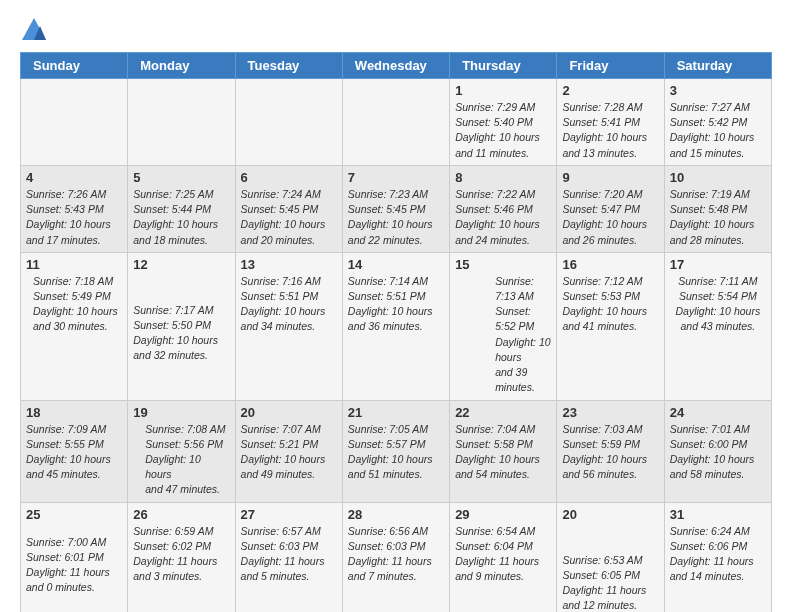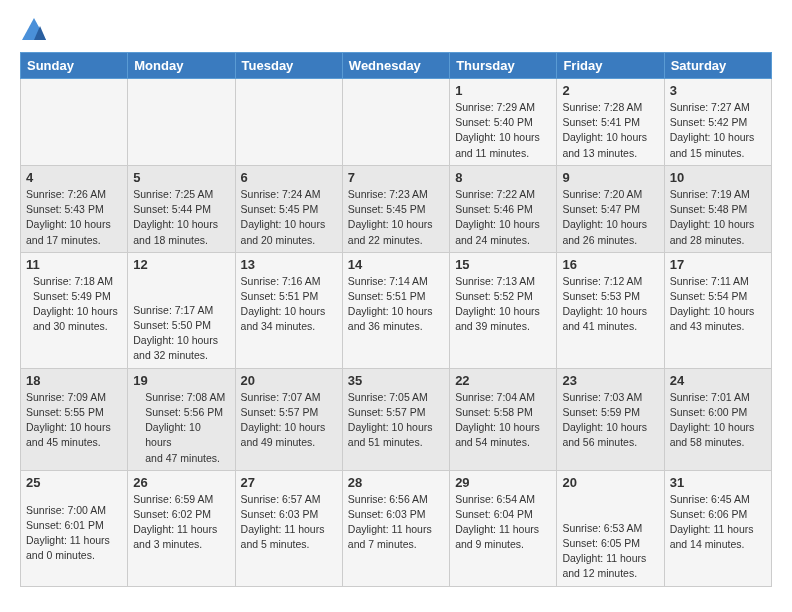--- a/index.html
+++ b/index.html
@@ -56,21 +56,21 @@
     table {
       width: 100%;
       border-collapse: collapse;
       table-layout: fixed;
     }
     thead tr th {
       background-color: #3a7bbf;
       color: #fff;
       font-size: 13px;
       font-weight: bold;
-      padding: 5px 6px;
+      padding: 5px 12px;
       text-align: left;
       border: 1px solid #5a9bd4;
     }
     tbody tr td {
       border: 1px solid #ccc;
       vertical-align: top;
       padding: 4px 5px;
       font-size: 10.5px;
       color: #333;
       height: 80px;
@@ -82,20 +82,21 @@
       background-color: #e8e8e8;
     }
     .day-num {
       font-weight: bold;
       font-size: 13px;
       display: block;
       margin-bottom: 2px;
     }
     .day-info {
       line-height: 1.45;
+      font-style: italic;
     }
     .empty-cell {
       background-color: #f5f5f5;
     }
   </style>
 </head>
 <body>
 
 <div class="container">
   <div class="header-row">
@@ -230,35 +231,35 @@
           </td>
           <td>
             <span class="day-num">14</span>
             <div class="day-info" style="white-space: pre-line;">Sunrise: 7:14 AM
 Sunset: 5:51 PM
 Daylight: 10 hours
 and 36 minutes.</div>
           </td>
           <td>
             <span class="day-num">15</span>
-            <div class="day-info" style="white-space: pre-line;">Sunrise: 7:13 AM
+            <div class="day-info" style="white-space: pre-line; margin-left: 40px;">Sunrise: 7:13 AM
 Sunset: 5:52 PM
 Daylight: 10 hours
 and 39 minutes.</div>
           </td>
           <td>
             <span class="day-num">16</span>
             <div class="day-info" style="white-space: pre-line;">Sunrise: 7:12 AM
 Sunset: 5:53 PM
 Daylight: 10 hours
 and 41 minutes.</div>
           </td>
           <td>
             <span class="day-num">17</span>
-            <div class="day-info" style="white-space: pre-line;">Sunrise: 7:11 AM
+            <div class="day-info" style="white-space: pre-line; text-align: center;">Sunrise: 7:11 AM
 Sunset: 5:54 PM
 Daylight: 10 hours
 and 43 minutes.</div>
           </td>
         </tr>
         <tr>
           <td>
             <span class="day-num">18</span>
             <div class="day-info" style="white-space: pre-line;">Sunrise: 7:09 AM
 Sunset: 5:55 PM
@@ -268,26 +269,26 @@
           <td>
             <span class="day-num">19</span>
             <div class="day-info" style="white-space: pre-line; margin-left: 12px;">Sunrise: 7:08 AM
 Sunset: 5:56 PM
 Daylight: 10 hours
 and 47 minutes.</div>
           </td>
           <td>
             <span class="day-num">20</span>
             <div class="day-info" style="white-space: pre-line;">Sunrise: 7:07 AM
-Sunset: 5:57 PM
+Sunset: 5:21 PM
 Daylight: 10 hours
 and 49 minutes.</div>
           </td>
           <td>
-            <span class="day-num">35</span>
+            <span class="day-num">21</span>
             <div class="day-info" style="white-space: pre-line;">Sunrise: 7:05 AM
 Sunset: 5:57 PM
 Daylight: 10 hours
 and 51 minutes.</div>
           </td>
           <td>
             <span class="day-num">22</span>
             <div class="day-info" style="white-space: pre-line;">Sunrise: 7:04 AM
 Sunset: 5:58 PM
 Daylight: 10 hours
@@ -346,21 +347,21 @@
           </td>
           <td>
             <span class="day-num">20</span>
             <div class="day-info" style="white-space: pre-line; margin-top: 31px;">Sunrise: 6:53 AM
 Sunset: 6:05 PM
 Daylight: 11 hours
 and 12 minutes.</div>
           </td>
           <td>
             <span class="day-num">31</span>
-            <div class="day-info" style="white-space: pre-line;">Sunrise: 6:45 AM
+            <div class="day-info" style="white-space: pre-line;">Sunrise: 6:24 AM
 Sunset: 6:06 PM
 Daylight: 11 hours
 and 14 minutes.</div>
           </td>
         </tr>
       </tbody>
   </table>
 </div>
 
 </body></html>

